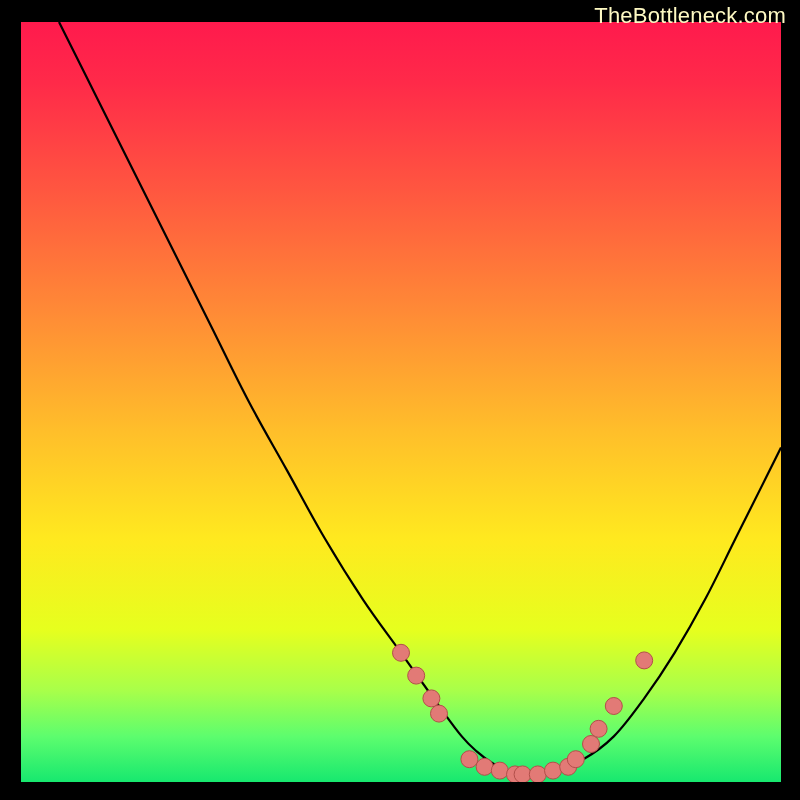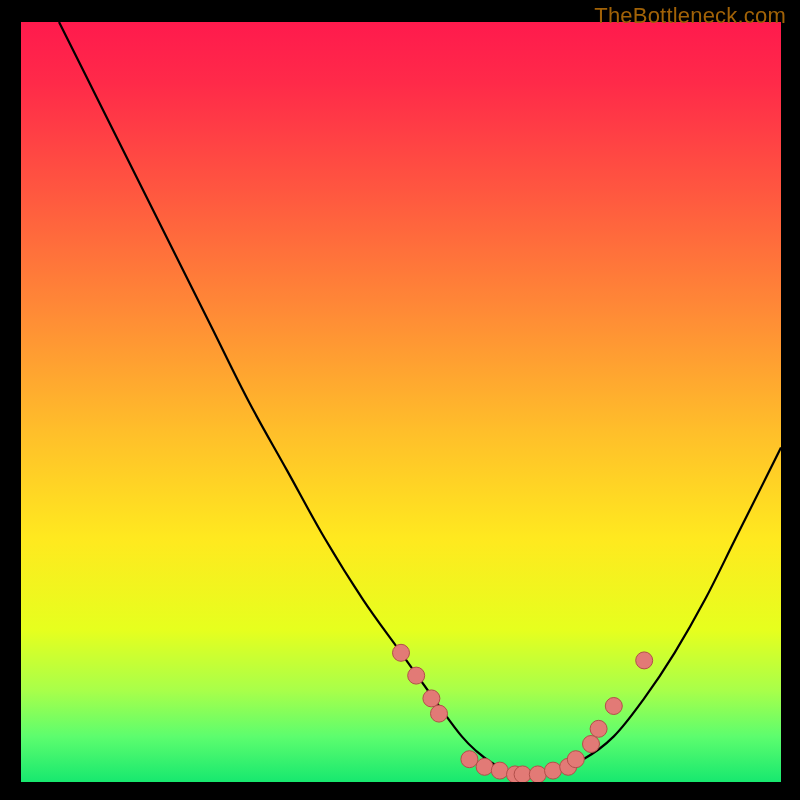--- a/index.html
+++ b/index.html
@@ -44,21 +44,21 @@
     position: absolute;
     left: 0; top: 0;
     width: 760px;
     height: 760px;
   }
 
   .watermark {
     position: absolute;
     top: 3px;
     right: 14px;
-    color: #a16207;
+    color: #fef9c3;
     font-size: 22px;
     letter-spacing: 0.2px;
     user-select: none;
   }
 </style>
 </head>
 <body>
 
 <div class="stage">
 

